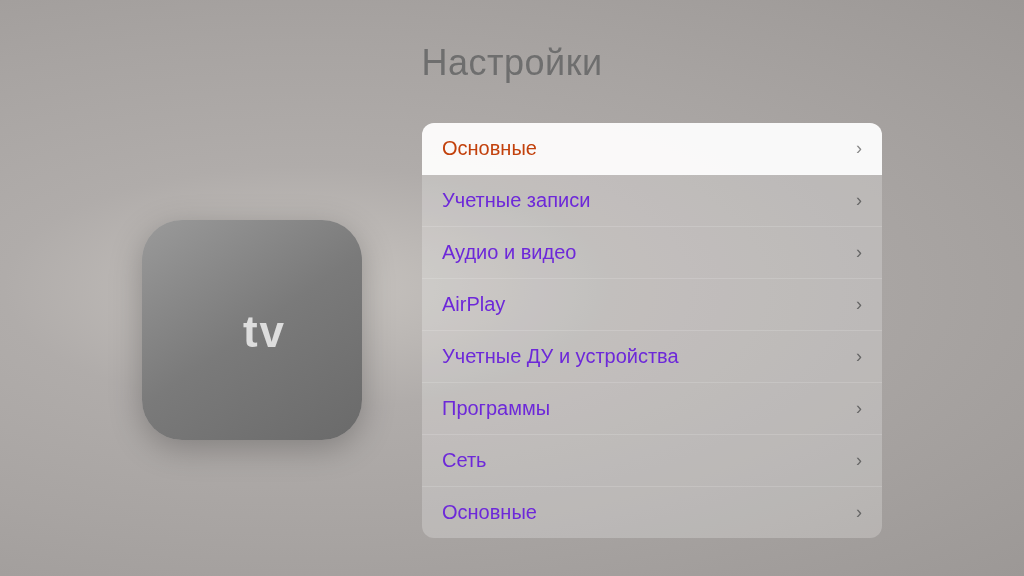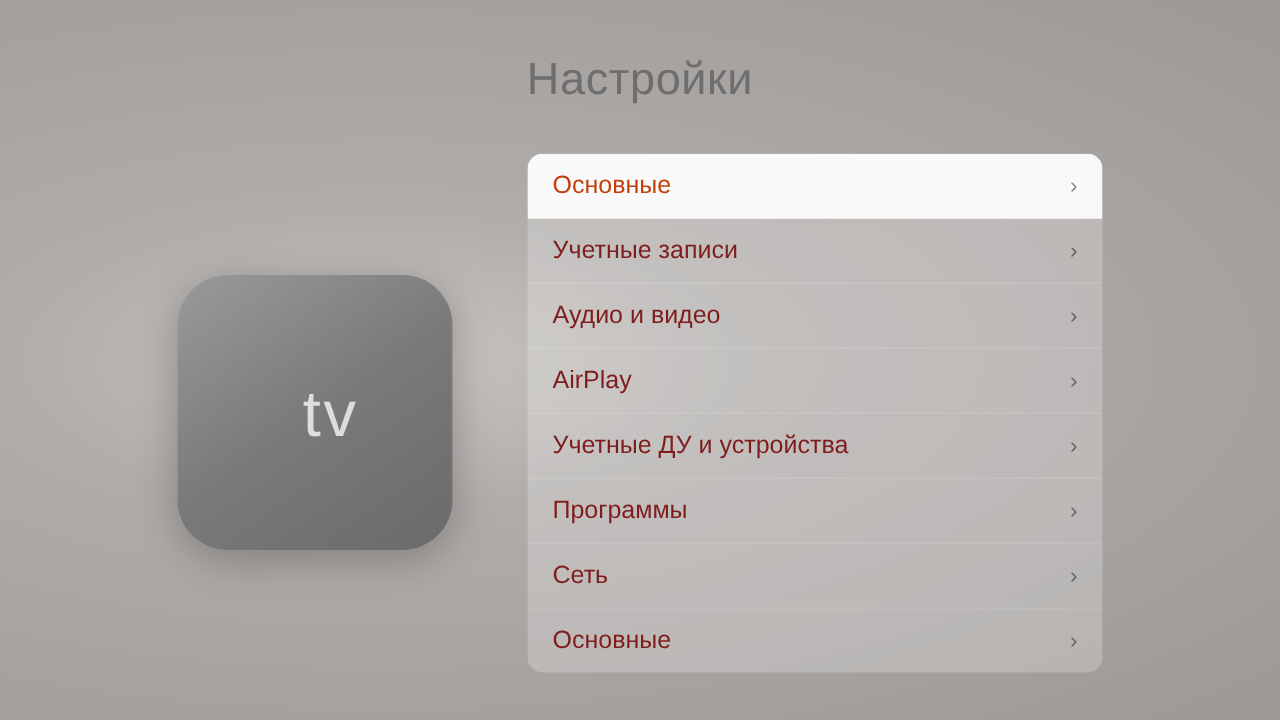--- a/index.html
+++ b/index.html
@@ -49,22 +49,22 @@
 
     .apple-tv-logo .apple-icon {
       color: rgba(255,255,255,0.75);
       font-size: 58px;
       line-height: 1;
       margin-bottom: 4px;
     }
 
     .apple-tv-logo .tv-text {
       color: rgba(255,255,255,0.75);
-      font-size: 52px;
-      font-weight: 400;
+      font-size: 44px;
+      font-weight: 700;
       letter-spacing: 2px;
       margin-left: 25px;
     }
 
     .menu-list {
       display: flex;
       flex-direction: column;
       width: 460px;
       border-radius: 12px;
       overflow: hidden;
@@ -94,21 +94,21 @@
       color: #c2410c;
       font-weight: 400;
     }
 
     .menu-item.active .chevron {
       color: #888;
     }
 
     .menu-item-label {
       font-size: 20px;
-      color: #7f1d1d;
+      color: #6d28d9;
       font-weight: 300;
     }
 
     .chevron {
       font-size: 18px;
       color: #666;
       font-weight: 300;
     }
   </style>
 </head>

